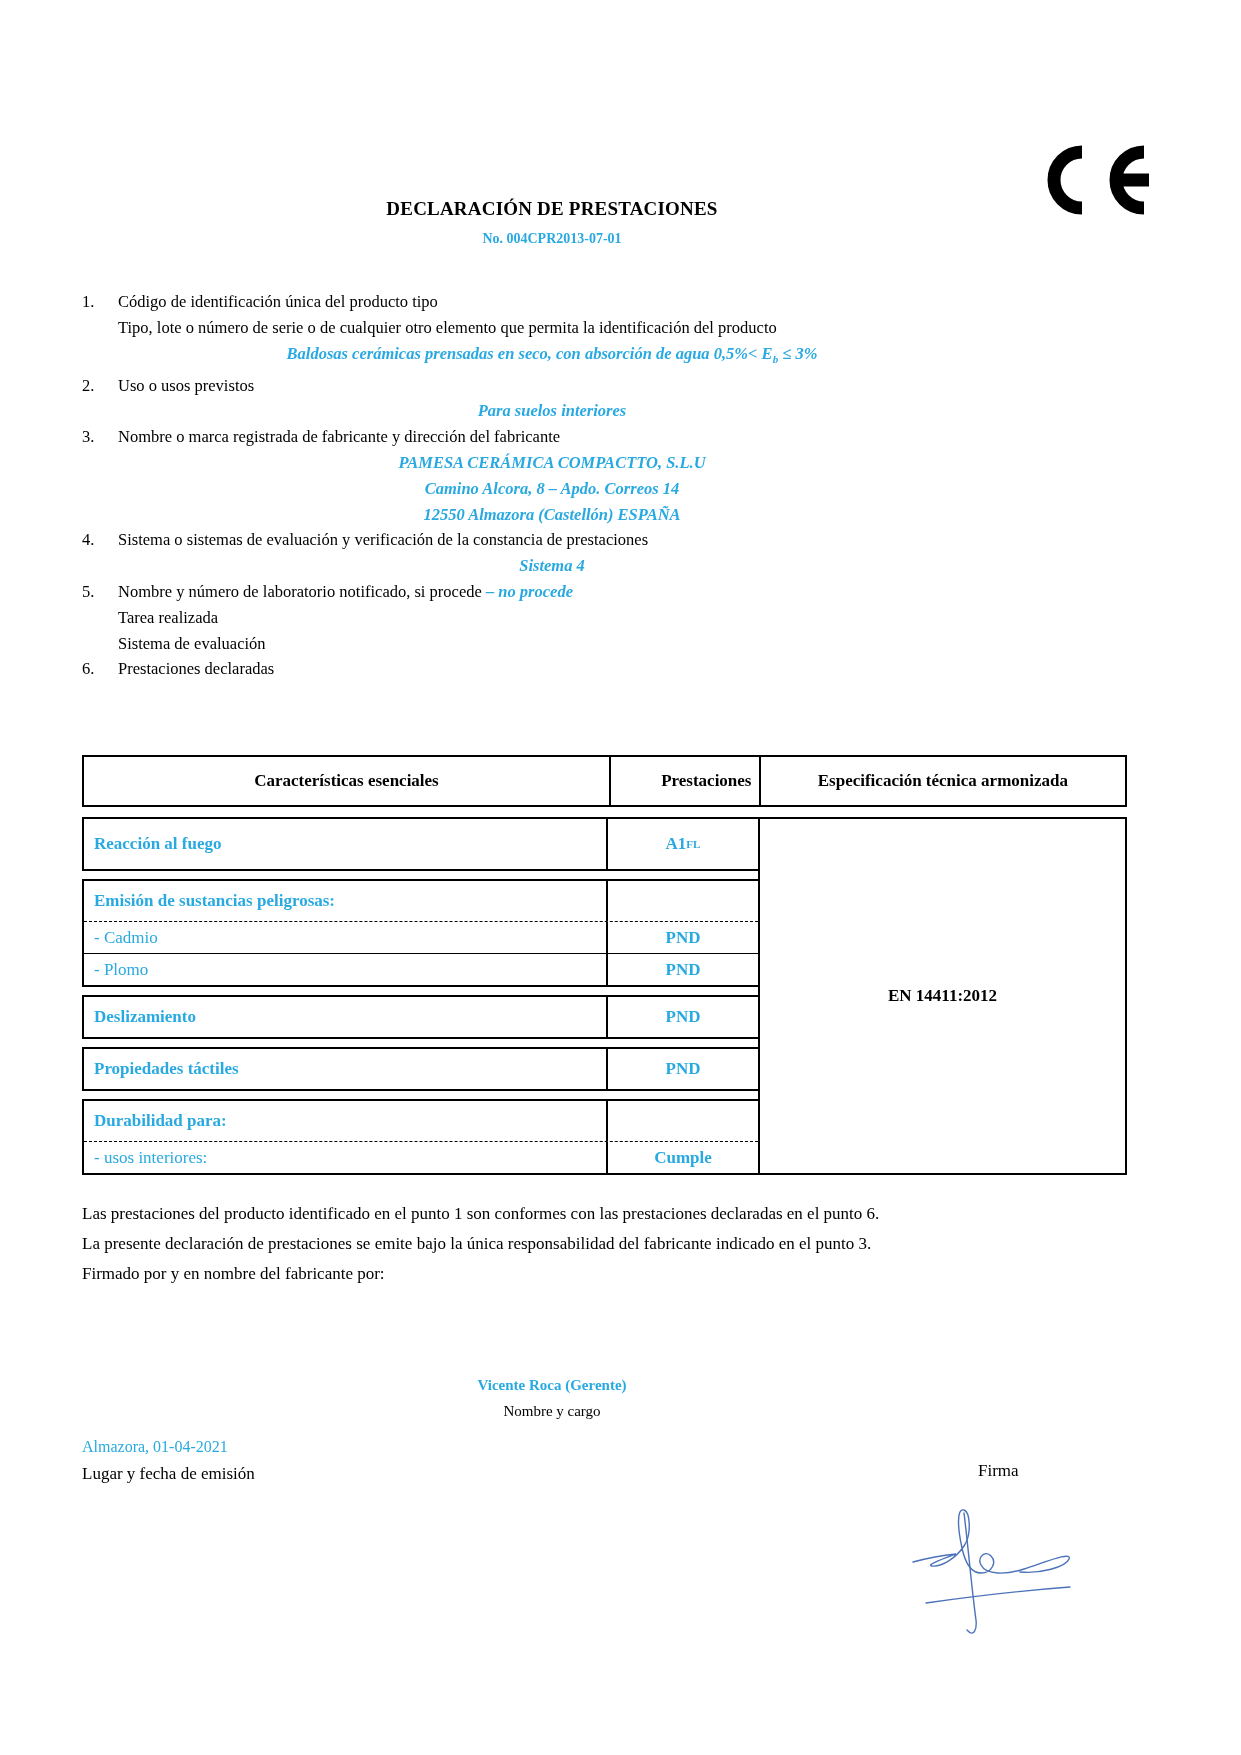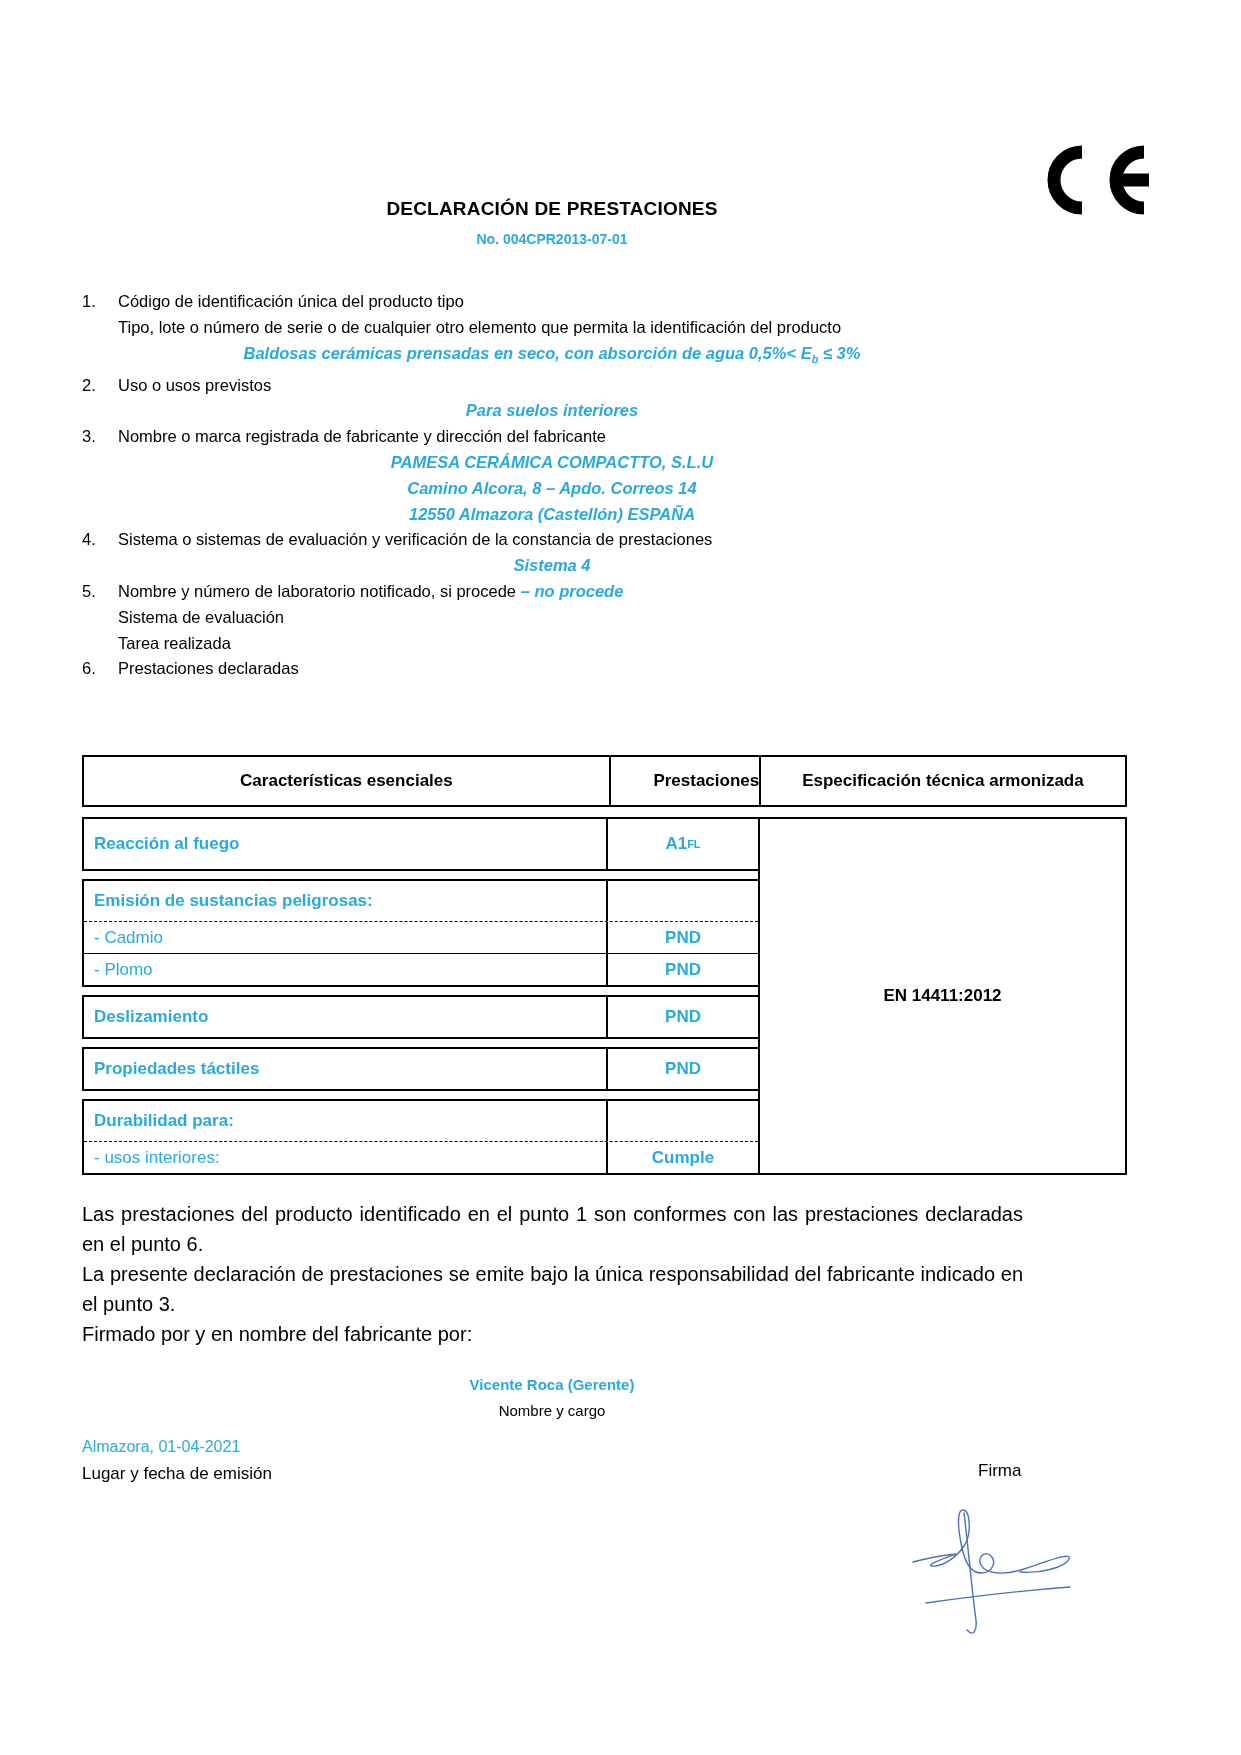--- a/index.html
+++ b/index.html
@@ -1,20 +1,20 @@
 <!DOCTYPE html>
 <html><head>
 <meta charset="utf-8">
 <style>
   html,body{margin:0;padding:0;background:#ffffff;}
   .page{
     position:relative;
     width:1241px;height:1755px;
     background:#fff;
-    font-family:Liberation Sans, sans-serif;
+    font-family:Liberation Serif, serif;
     color:#000;
     overflow:hidden;
   }
   .accent{color:#29A9E1;}
   .b{font-weight:bold;}
   .i{font-style:italic;}
 
   
   .ce{position:absolute;left:1030px;top:136px;width:122px;height:88px;}
 
@@ -49,21 +49,21 @@
   .c1.bold-label{font-weight:bold;}
   .c2{box-sizing:border-box;width:152px;flex:0 0 152px;border-left:2px solid #000;align-self:stretch;
       display:flex;align-items:center;justify-content:center;color:#29A9E1;font-weight:bold;}
   .h-lg{height:50px;}
   .h-md{height:40px;}
   .h-sm{height:31px;}
   .row-dashed{border-bottom:1px dashed #000;}
   .row-solid{border-bottom:1px solid #000;}
 
   
-  .paras{position:absolute;left:82px;top:1199px;width:941px;font-size:20px;line-height:30px;}
+  .paras{position:absolute;left:82px;top:1199px;width:941px;font-size:17px;line-height:30px;}
   .paras .just{text-align:justify;}
 
   
   .signer{position:absolute;left:82px;top:1372px;width:940px;text-align:center;font-size:15px;line-height:26px;}
   .signer-name{color:#29A9E1;font-weight:bold;}
 
   
   .place-date{position:absolute;left:82px;top:1438px;font-size:16px;color:#29A9E1;}
   .place-label{position:absolute;left:82px;top:1464px;font-size:17px;color:#000;}
   .firma-label{position:absolute;left:978px;top:1461px;font-size:17px;color:#000;}
@@ -111,22 +111,22 @@
     <div class="li">
       <span class="num">4.</span>
       <span>Sistema o sistemas de evaluación y verificación de la constancia de prestaciones</span>
     </div>
     <div class="cline">Sistema 4</div>
 
     <div class="li">
       <span class="num">5.</span>
       <span><span>Nombre y número de laboratorio notificado, si procede </span><span class="accent b i">– no procede</span></span>
     </div>
+    <div class="indent">Tarea realizada</div>
     <div class="indent">Sistema de evaluación</div>
-    <div class="indent">Tarea realizada</div>
 
     <div class="li">
       <span class="num">6.</span>
       <span>Prestaciones declaradas</span>
     </div>
   </div>
 
   <div class="doc-table">
     <div class="t-header">
       <div class="th th-1">Características esenciales</div>

